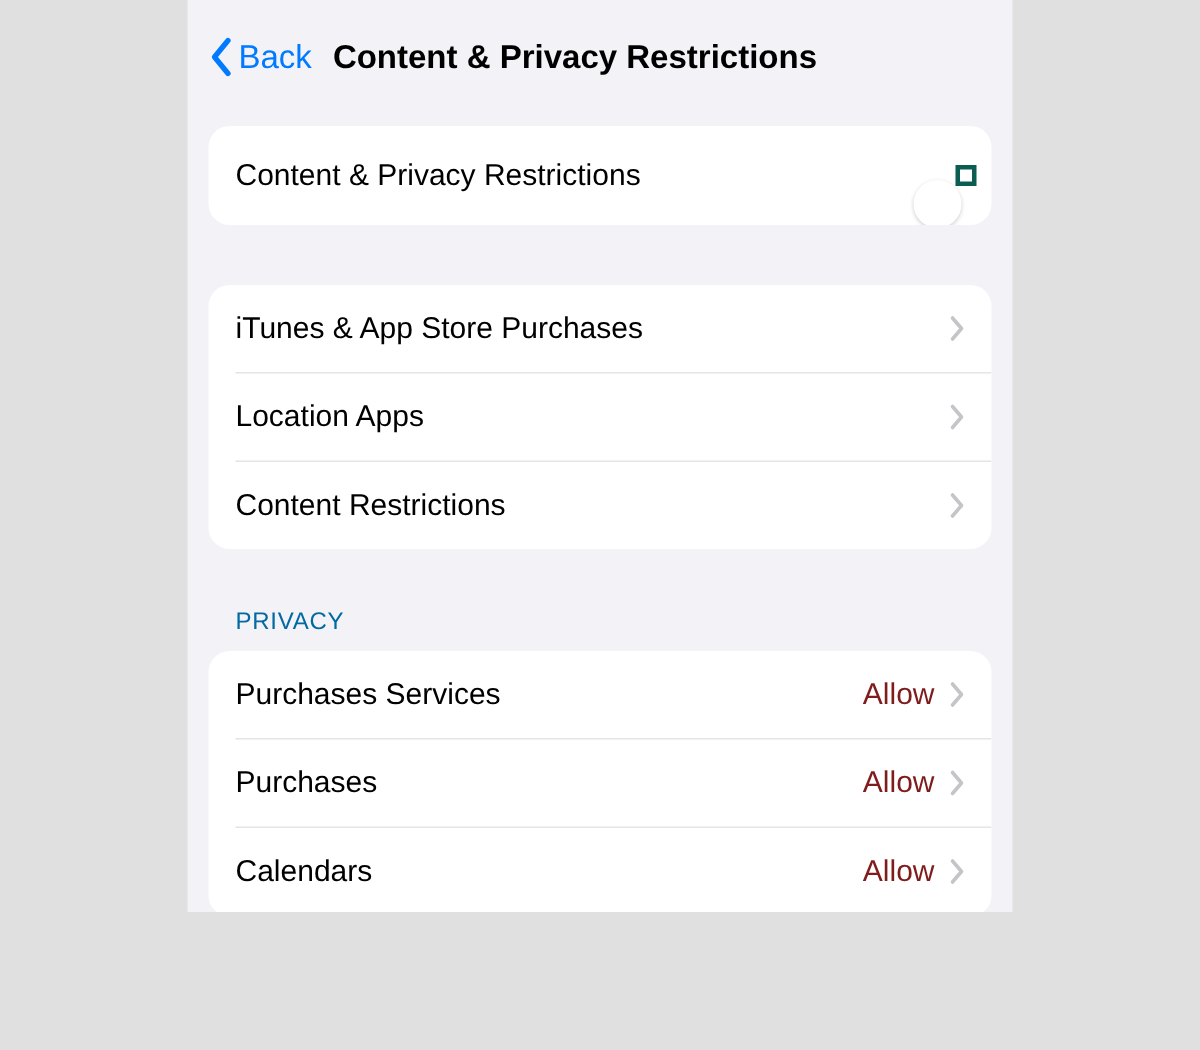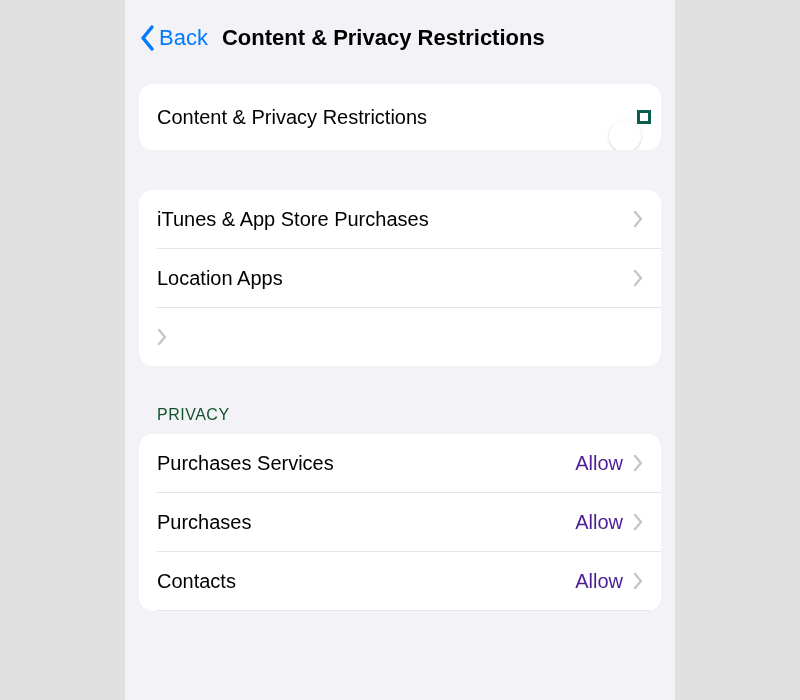--- a/index.html
+++ b/index.html
@@ -7,21 +7,21 @@
       width: 800px;
       height: 700px;
       background: #e0e0e0;
       font-family: -apple-system, 'Helvetica Neue', Helvetica, Arial, sans-serif;
       display: flex;
       justify-content: center;
       overflow: hidden;
     }
     .phone {
       width: 550px;
-      height: 700px;
+      height: 608px;
       background: #f2f2f7;
       position: relative;
       overflow: hidden;
     }
     .header {
       display: flex;
       align-items: center;
       padding: 24px 18px 22px 14px;
       gap: 4px;
     }
@@ -69,31 +69,31 @@
       background: #e4e4e9;
       margin-left: 18px;
     }
     .row-value {
       display: flex;
       align-items: center;
       gap: 10px;
     }
     .val-text {
       font-size: 20px;
-      color: #4c1d95;
+      color: #7f1d1d;
     }
     .chev {
       display: flex;
       align-items: center;
     }
     .chev svg { width: 10px; height: 18px; }
     .chev svg path { stroke: #c5c5c9; }
     .section-header {
       font-size: 16px;
-      color: #14532d;
+      color: #0369a1;
       letter-spacing: 0.5px;
       margin: 40px 0 10px 32px;
       text-transform: uppercase;
     }
     .toggle-wrap {
       position: relative;
       padding: 4px;
       border: 3px solid #0b5d52;
     }
     .toggle {
@@ -167,20 +167,21 @@
       <span class="row-value">
         <span class="chev">
           <svg viewBox="0 0 10 18">
               <path d="M2 2 L8 9 L2 16" stroke-width="2.4" fill="none" stroke-linecap="round" stroke-linejoin="round"></path>
             </svg>
         </span>
       </span>
     </div>
     <div class="row-sep"></div>
     <div class="row">
+      <span class="row-label">Content Restrictions</span>
       <span class="row-value">
         <span class="chev">
           <svg viewBox="0 0 10 18">
               <path d="M2 2 L8 9 L2 16" stroke-width="2.4" fill="none" stroke-linecap="round" stroke-linejoin="round"></path>
             </svg>
         </span>
       </span>
     </div>
   </div>
 
@@ -205,21 +206,21 @@
         <span class="val-text">Allow</span>
         <span class="chev">
           <svg viewBox="0 0 10 18">
               <path d="M2 2 L8 9 L2 16" stroke-width="2.4" fill="none" stroke-linecap="round" stroke-linejoin="round"></path>
             </svg>
         </span>
       </span>
     </div>
     <div class="row-sep"></div>
     <div class="row">
-      <span class="row-label">Contacts</span>
+      <span class="row-label">Calendars</span>
       <span class="row-value">
         <span class="val-text">Allow</span>
         <span class="chev">
           <svg viewBox="0 0 10 18">
               <path d="M2 2 L8 9 L2 16" stroke-width="2.4" fill="none" stroke-linecap="round" stroke-linejoin="round"></path>
             </svg>
         </span>
       </span>
     </div>
     <div class="fade-row-sep"></div>

